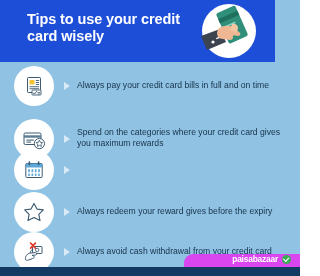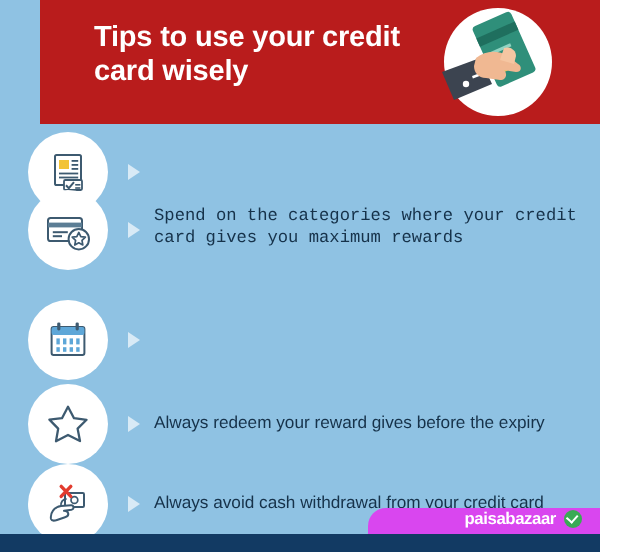--- a/index.html
+++ b/index.html
@@ -12,23 +12,22 @@
     position: relative;
     width: 300px; height: 276px;
     background: #8fc2e3;
     overflow: hidden;
   }
 
   
   .header {
     position: absolute;
     top: 0; left: 0;
-    width: 300px; height: 62px;
-    background: #b91c1c;
-    margin-left: 20px;
+    width: 275px; height: 62px;
+    background: #1d4ed8;
   }
   .header-title {
     position: absolute;
     left: 27px; top: 11px;
     width: 160px;
     color: #ffffff;
     font-size: 14.5px;
     font-weight: bold;
     line-height: 17px;
     letter-spacing: -0.1px;
@@ -161,23 +160,24 @@
           <rect x="13.8" y="10" width="3.3" height="0.9" fill="#3d5a70"></rect>
           <rect x="7.5" y="12.3" width="9.6" height="0.9" fill="#3d5a70"></rect>
           <rect x="7.5" y="14.3" width="9.6" height="0.9" fill="#3d5a70"></rect>
           <rect x="10" y="16" width="9" height="5" rx="0.6" fill="#ffffff" stroke="#3d5a70" stroke-width="0.9"></rect>
           <path d="M11 18.6 l1.4 1.5 l2.6 -3" fill="none" stroke="#3d5a70" stroke-width="1"></path>
           <rect x="15.6" y="18" width="2.6" height="0.8" fill="#3d5a70"></rect>
           <rect x="15.6" y="19.6" width="2.6" height="0.8" fill="#3d5a70"></rect>
         </svg>
       </div>
       <div class="tip-bullet" style="top:15.5px;"></div>
-    </div>
-
-    <div class="tip-row" style="top:32px;height:42px;font-family:Liberation Mono, monospace;">
+      <div class="tip-text" style="top:14px;">Always pay your credit card bills in full and on time</div>
+    </div>
+
+    <div class="tip-row" style="top:56px;height:42px;">
       <div class="tip-icon-wrap">
         <svg width="26" height="24" viewBox="0 0 26 24">
           <rect x="3" y="6" width="17" height="11.5" rx="1.3" fill="#ffffff" stroke="#3d5a70" stroke-width="1"></rect>
           <rect x="3" y="8.3" width="17" height="2.4" fill="#5b7d94"></rect>
           <rect x="5.4" y="12.6" width="7.5" height="1" fill="#3d5a70"></rect>
           <rect x="5.4" y="14.6" width="4.6" height="1" fill="#3d5a70"></rect>
           <circle cx="18.4" cy="16.6" r="5.1" fill="#ffffff" stroke="#3d5a70" stroke-width="1"></circle>
           <path d="M18.4 13.2 l1 2.1 l2.3 0.3 l-1.7 1.6 l0.4 2.3 l-2 -1.1 l-2 1.1 l0.4 -2.3 l-1.7 -1.6 l2.3 -0.3 Z" fill="#ffffff" stroke="#3d5a70" stroke-width="0.85" stroke-linejoin="round"></path>
         </svg>
       </div>

